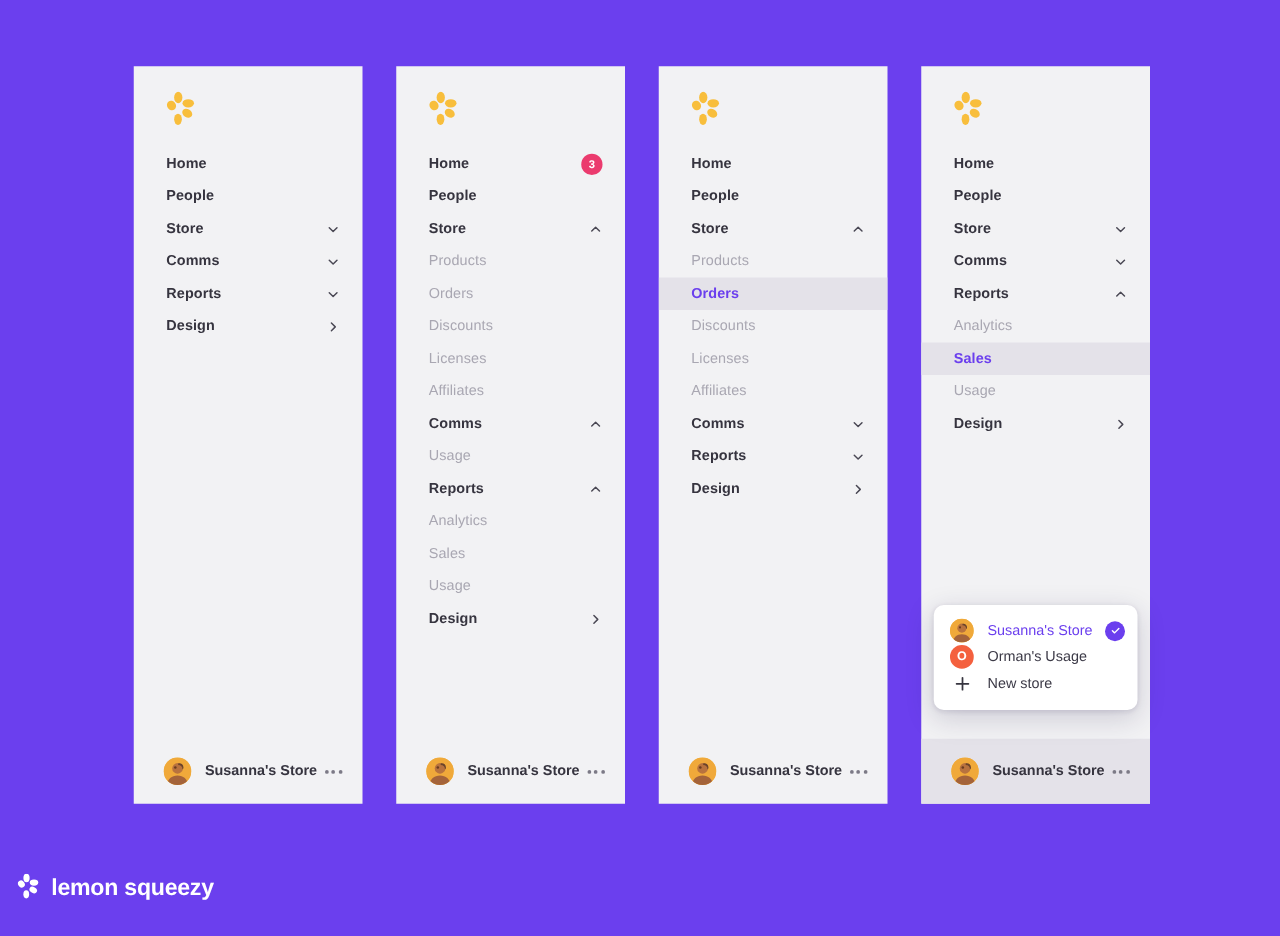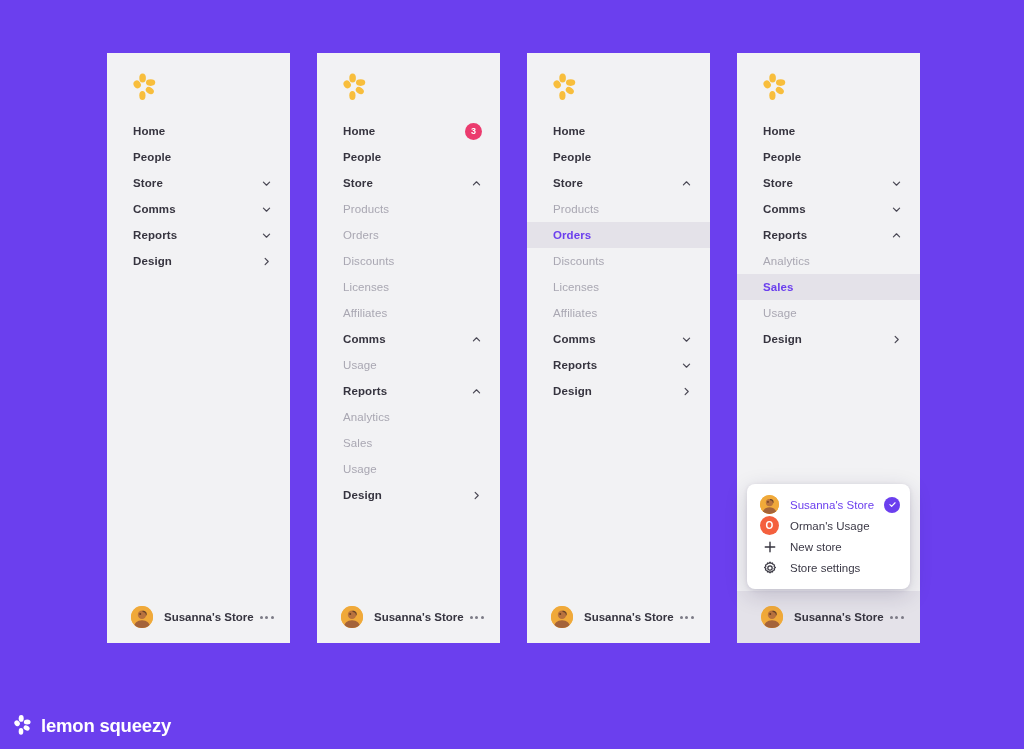--- a/index.html
+++ b/index.html
@@ -219,21 +219,21 @@
     display: flex;
     align-items: center;
     justify-content: center;
   }
   .check-badge svg { width: 9px; height: 9px; display: block; color: #FFFFFF; }
 
   
   .brand {
     position: absolute;
     left: 14px;
-    bottom: 12px;
+    bottom: 28px;
     display: flex;
     align-items: center;
     gap: 9px;
   }
   .brand-mark { width: 18px; height: 22px; }
   .brand-text {
     color: #FFFFFF;
     font-size: 18.5px;
     font-weight: bold;
     letter-spacing: -0.2px;
@@ -633,29 +633,20 @@
         <span class="store-label">Orman's Usage</span>
       </div>
       <div class="store-row">
         <span class="store-icon glyph">
           <svg viewBox="0 0 16 16">
             <path d="M8 2.6 V13.4 M2.6 8 H13.4" fill="none" stroke="currentColor" stroke-width="1.6" stroke-linecap="round"></path>
           </svg>
         </span>
         <span class="store-label">New store</span>
       </div>
-      <div class="store-row">
-        <span class="store-icon glyph">
-          <svg viewBox="0 0 16 16">
-            <circle cx="8" cy="8" r="2.5" fill="none" stroke="currentColor" stroke-width="1.4"></circle>
-            <path d="M8 1.2 l1.1 1.5 1.8-.5 .5 1.8 1.8 .5 -.5 1.8 1.5 1.1 -1.5 1.1 .5 1.8 -1.8 .5 -.5 1.8 -1.8-.5 -1.1 1.5 -1.1-1.5 -1.8 .5 -.5-1.8 -1.8-.5 .5-1.8 -1.5-1.1 1.5-1.1 -.5-1.8 1.8-.5 .5-1.8 1.8 .5z" fill="none" stroke="currentColor" stroke-width="1.3" stroke-linejoin="round"></path>
-          </svg>
-        </span>
-        <span class="store-label">Store settings</span>
-      </div>
     </div>
 
   <div class="brand">
     <span class="brand-mark">
       <svg viewBox="0 0 18 22" xmlns="http://www.w3.org/2000/svg" aria-hidden="true">
         <g fill="#FFFFFF">
           <ellipse cx="7.2" cy="3.4" rx="2.5" ry="3.4"></ellipse>
           <ellipse cx="13.2" cy="7.0" rx="3.4" ry="2.5"></ellipse>
           <ellipse cx="12.6" cy="13.0" rx="3.2" ry="2.4" transform="rotate(30 12.6 13)"></ellipse>
           <ellipse cx="7.0" cy="16.4" rx="2.3" ry="3.3"></ellipse>

